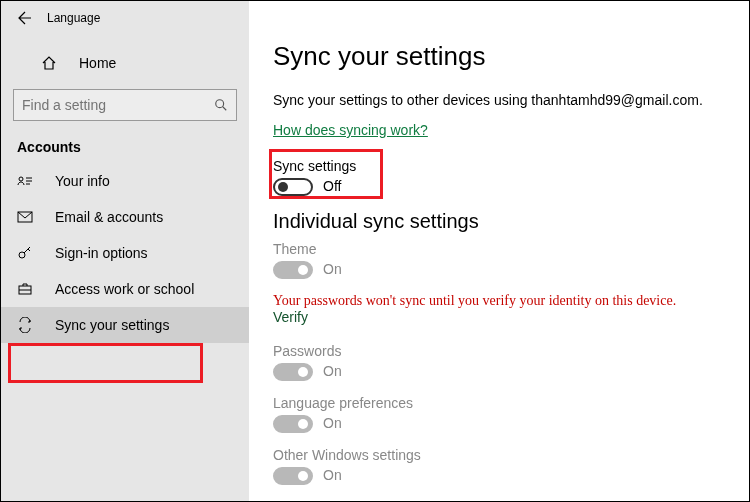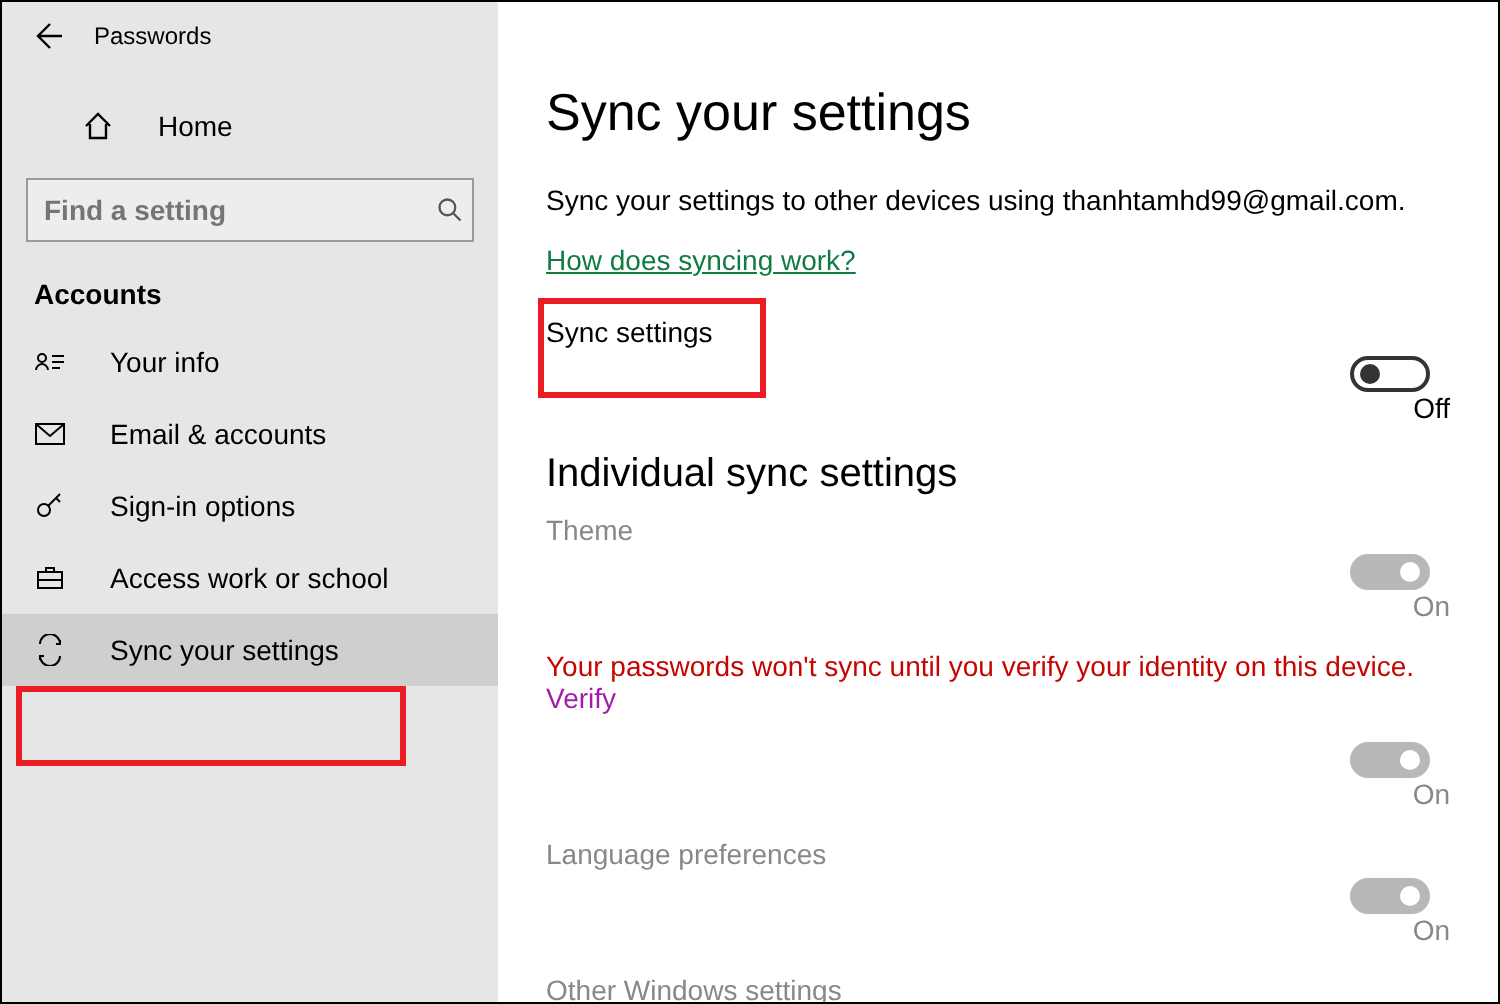--- a/index.html
+++ b/index.html
@@ -56,21 +56,20 @@
     padding: 0 8px;
   }
   .search-input {
     flex: 1;
     border: none;
     background: transparent;
     font-size: 14px;
     outline: none;
     font-family: inherit;
     color: #8b5cf6;
-    font-weight: bold;
   }
   .section-label {
     font-weight: 600;
     padding: 18px 16px 8px 16px;
     font-size: 14px;
   }
   .nav-item {
     display: flex;
     align-items: center;
     height: 36px;
@@ -127,24 +126,23 @@
     margin-bottom: 14px;
     display: inline-block;
     text-decoration: underline;
   }
   .group-label {
     font-size: 14px;
     margin-top: 6px;
   }
   .toggle-row {
     display: flex;
-    align-items: flex-end;
+    align-items: flex-start;
     margin-top: 4px;
     margin-bottom: 14px;
-    flex-direction: column;
   }
   .toggle {
     width: 40px; height: 18px;
     border: 2px solid #333;
     border-radius: 18px;
     position: relative;
     margin-right: 10px;
     background: #fff;
   }
   .toggle .knob {
@@ -164,22 +162,22 @@
   }
   .toggle-state { font-size: 14px; }
   .toggle-state.dim { color: #888; }
   .sub-heading {
     font-size: 20px;
     font-weight: 400;
     margin-top: 12px;
     margin-bottom: 4px;
   }
   .item-label { font-size: 14px; color: #888; margin-top: 8px; }
-  .warn-red { color: #c50500; font-size: 14px; margin-top: 10px; }
-  .verify-link { color: #a21caf; font-size: 14px; margin-bottom: 10px; display: inline-block; }
+  .warn-red { color: #c50500; font-size: 14px; margin-top: 10px; font-family: Liberation Serif, serif; }
+  .verify-link { color: #14532d; font-size: 14px; margin-bottom: 10px; display: inline-block; }
   svg { display: block; }
 </style>
 </head>
 <body>
 
 <div class="window-controls">
   <div class="wc-btn">
     <svg width="10" height="10">
         <line x1="0" y1="5" x2="10" y2="5" stroke="#000" stroke-width="1"></line>
       </svg>
@@ -197,21 +195,21 @@
   </div>
 </div>
 
 <div class="sidebar">
   <div class="titlebar">
     <div class="back-btn">
       <svg width="16" height="16" viewBox="0 0 16 16">
           <path d="M10 2 L4 8 L10 14 M4 8 H16" stroke="#000" stroke-width="1.2" fill="none"></path>
         </svg>
     </div>
-    <span class="title">Passwords</span>
+    <span class="title">Language</span>
   </div>
 
   <div class="home-row nav-item">
     <span class="nav-icon">
       <svg width="16" height="16" viewBox="0 0 16 16">
           <path d="M2 8 L8 2 L14 8 M4 7 V14 H12 V7" stroke="#000" stroke-width="1.2" fill="none"></path>
         </svg>
     </span>
     <span>Home</span>
   </div>
@@ -304,20 +302,21 @@
   <div class="toggle-row">
     <div class="toggle ondisabled">
         <div class="knob"></div>
       </div>
     <span class="toggle-state dim">On</span>
   </div>
 
   <div class="warn-red">Your passwords won't sync until you verify your identity on this device.</div>
   <a class="verify-link">Verify</a>
 
+  <div class="item-label">Passwords</div>
   <div class="toggle-row">
     <div class="toggle ondisabled">
         <div class="knob"></div>
       </div>
     <span class="toggle-state dim">On</span>
   </div>
 
   <div class="item-label">Language preferences</div>
   <div class="toggle-row">
     <div class="toggle ondisabled">

